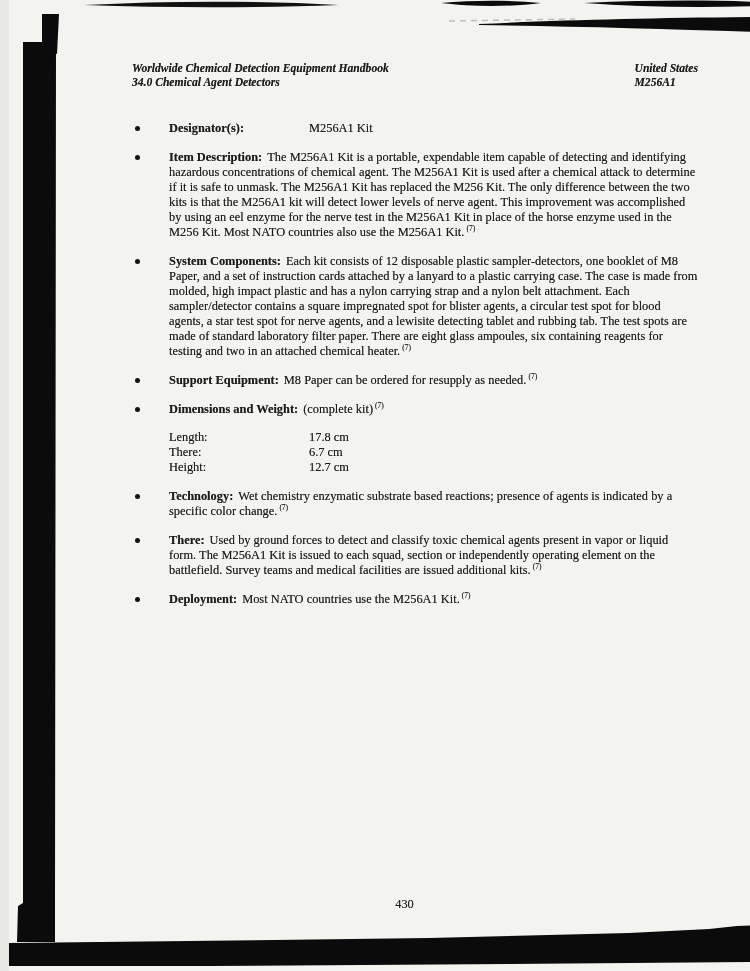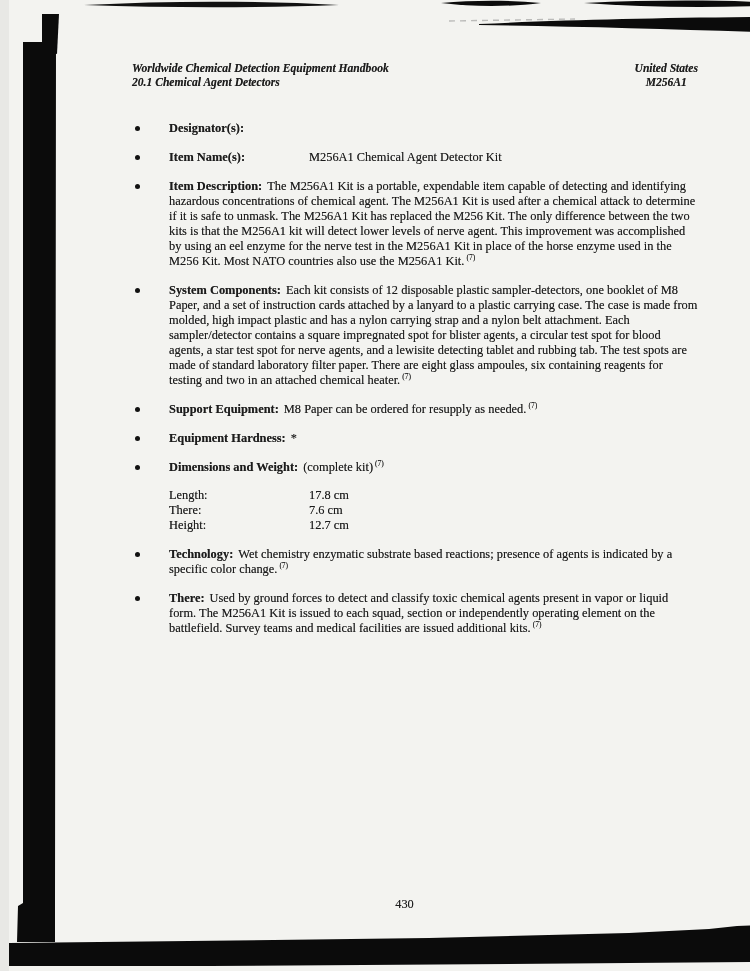--- a/index.html
+++ b/index.html
@@ -13,21 +13,21 @@
     margin-left:9px;
   }
   .artifacts{position:absolute;top:0;left:0;pointer-events:none;}
   .content{
     position:absolute;left:123px;top:62px;width:566px;
     font-size:12.4px;line-height:15px;
     text-shadow:0 0 .4px rgba(20,20,20,.55);
   }
   .doc-header{display:flex;justify-content:space-between;margin-bottom:31px;
     font-size:11.6px;line-height:14px;font-weight:bold;font-style:italic;}
-  .doc-header .right{text-align:center;}
+  .doc-header .right{text-align:left;}
   .entry{display:flex;margin-bottom:14px;}
   .bullet-col{width:37px;flex:0 0 37px;}
   .bullet{display:block;width:5px;height:5px;border-radius:50%;background:#111;margin-top:5px;margin-left:3px;}
   .klabel{width:140px;flex:0 0 140px;font-weight:bold;}
   .kvalue{flex:1;}
   .para{flex:1;margin:0;}
   .para .lbl{font-weight:bold;margin-right:5px;}
   sup.fn{font-size:7.5px;line-height:0;vertical-align:super;margin-left:2px;}
   .dims-block{margin-top:13px;}
   .dim-row{display:flex;}
@@ -55,42 +55,36 @@
     <path fill="#0b0b0b" d="M14,42 L47,42 L46,905 L46,942 L8,942 L9,906 L14,903 Z"></path>
 
     <path fill="#0b0b0b" d="M0,943 L180,941 L420,938 L620,933 L700,929 L728,926 L750,925 L750,962 L500,964 L200,966 L0,966 Z"></path>
   </svg>
 
   <div class="content">
 
     <div class="doc-header">
       <div class="left">
         <div>Worldwide Chemical Detection Equipment Handbook</div>
-        <div>20.1 Chemical Agent Detectors</div>
+        <div>34.0 Chemical Agent Detectors</div>
       </div>
       <div class="right">
         <div>United States</div>
         <div>M256A1</div>
       </div>
     </div>
 
     <div class="entry">
       <span class="bullet-col">
           <span class="bullet"></span>
         </span>
       <span class="klabel">Designator(s):</span>
+      <span class="kvalue">M256A1 Kit</span>
     </div>
 
-    <div class="entry">
-      <span class="bullet-col">
-          <span class="bullet"></span>
-        </span>
-      <span class="klabel">Item Name(s):</span>
-      <span class="kvalue">M256A1 Chemical Agent Detector Kit</span>
-    </div>
 
     <div class="entry">
       <span class="bullet-col">
           <span class="bullet"></span>
         </span>
       <p class="para"><b class="lbl">Item Description:</b><span>The M256A1 Kit is a portable, expendable item capable of detecting and identifying hazardous concentrations of chemical agent.  The M256A1 Kit is used after a chemical attack to determine if it is safe to unmask.  The M256A1 Kit has replaced the M256 Kit.  The only difference between the two kits is that the M256A1 kit will detect lower levels of nerve agent.  This improvement was accomplished by using an eel enzyme for the nerve test in the M256A1 Kit in place of the horse enzyme used in the M256 Kit.  Most NATO countries also use the M256A1 Kit.</span><sup class="fn">(7)</sup></p>
     </div>
 
     <div class="entry">
       <span class="bullet-col">
@@ -99,41 +93,35 @@
       <p class="para"><b class="lbl">System Components:</b><span>Each kit consists of 12 disposable plastic sampler-detectors, one booklet of M8 Paper, and a set of instruction cards attached by a lanyard to a plastic carrying case.  The case is made from molded, high impact plastic and has a nylon carrying strap and a nylon belt attachment.  Each sampler/detector contains a square impregnated spot for blister agents, a circular test spot for blood agents, a star test spot for nerve agents, and a lewisite detecting tablet and rubbing tab.  The test spots are made of standard laboratory filter paper.  There are eight glass ampoules, six containing reagents for testing and two in an attached chemical heater.</span><sup class="fn">(7)</sup></p>
     </div>
 
     <div class="entry">
       <span class="bullet-col">
           <span class="bullet"></span>
         </span>
       <p class="para"><b class="lbl">Support Equipment:</b><span>M8 Paper can be ordered for resupply as needed.</span><sup class="fn">(7)</sup></p>
     </div>
 
-    <div class="entry">
-      <span class="bullet-col">
-          <span class="bullet"></span>
-        </span>
-      <p class="para"><b class="lbl">Equipment Hardness:</b><span>*</span></p>
-    </div>
 
     <div class="entry">
       <span class="bullet-col">
           <span class="bullet"></span>
         </span>
       <div class="para">
         <div><b class="lbl">Dimensions and Weight:</b><span>(complete kit)</span><sup class="fn">(7)</sup></div>
         <div class="dims-block">
           <div class="dim-row">
             <span class="dim-label">Length:</span>
             <span class="dim-value">17.8 cm</span>
           </div>
           <div class="dim-row">
             <span class="dim-label">There:</span>
-            <span class="dim-value">7.6 cm</span>
+            <span class="dim-value">6.7 cm</span>
           </div>
           <div class="dim-row">
             <span class="dim-label">Height:</span>
             <span class="dim-value">12.7 cm</span>
           </div>
         </div>
       </div>
     </div>
 
     <div class="entry">
@@ -144,18 +132,24 @@
     </div>
 
 
     <div class="entry">
       <span class="bullet-col">
           <span class="bullet"></span>
         </span>
       <p class="para"><b class="lbl">There:</b><span>Used by ground forces to detect and classify toxic chemical agents present in vapor or liquid form.  The M256A1 Kit is issued to each squad, section or independently operating element on the battlefield.  Survey teams and medical facilities are issued additional kits.</span><sup class="fn">(7)</sup></p>
     </div>
 
+    <div class="entry">
+      <span class="bullet-col">
+          <span class="bullet"></span>
+        </span>
+      <p class="para"><b class="lbl">Deployment:</b><span>Most NATO countries use the M256A1 Kit.</span><sup class="fn">(7)</sup></p>
+    </div>
 
   </div>
 
   <div class="page-number">430</div>
 
 </div>
 
 </body></html>

